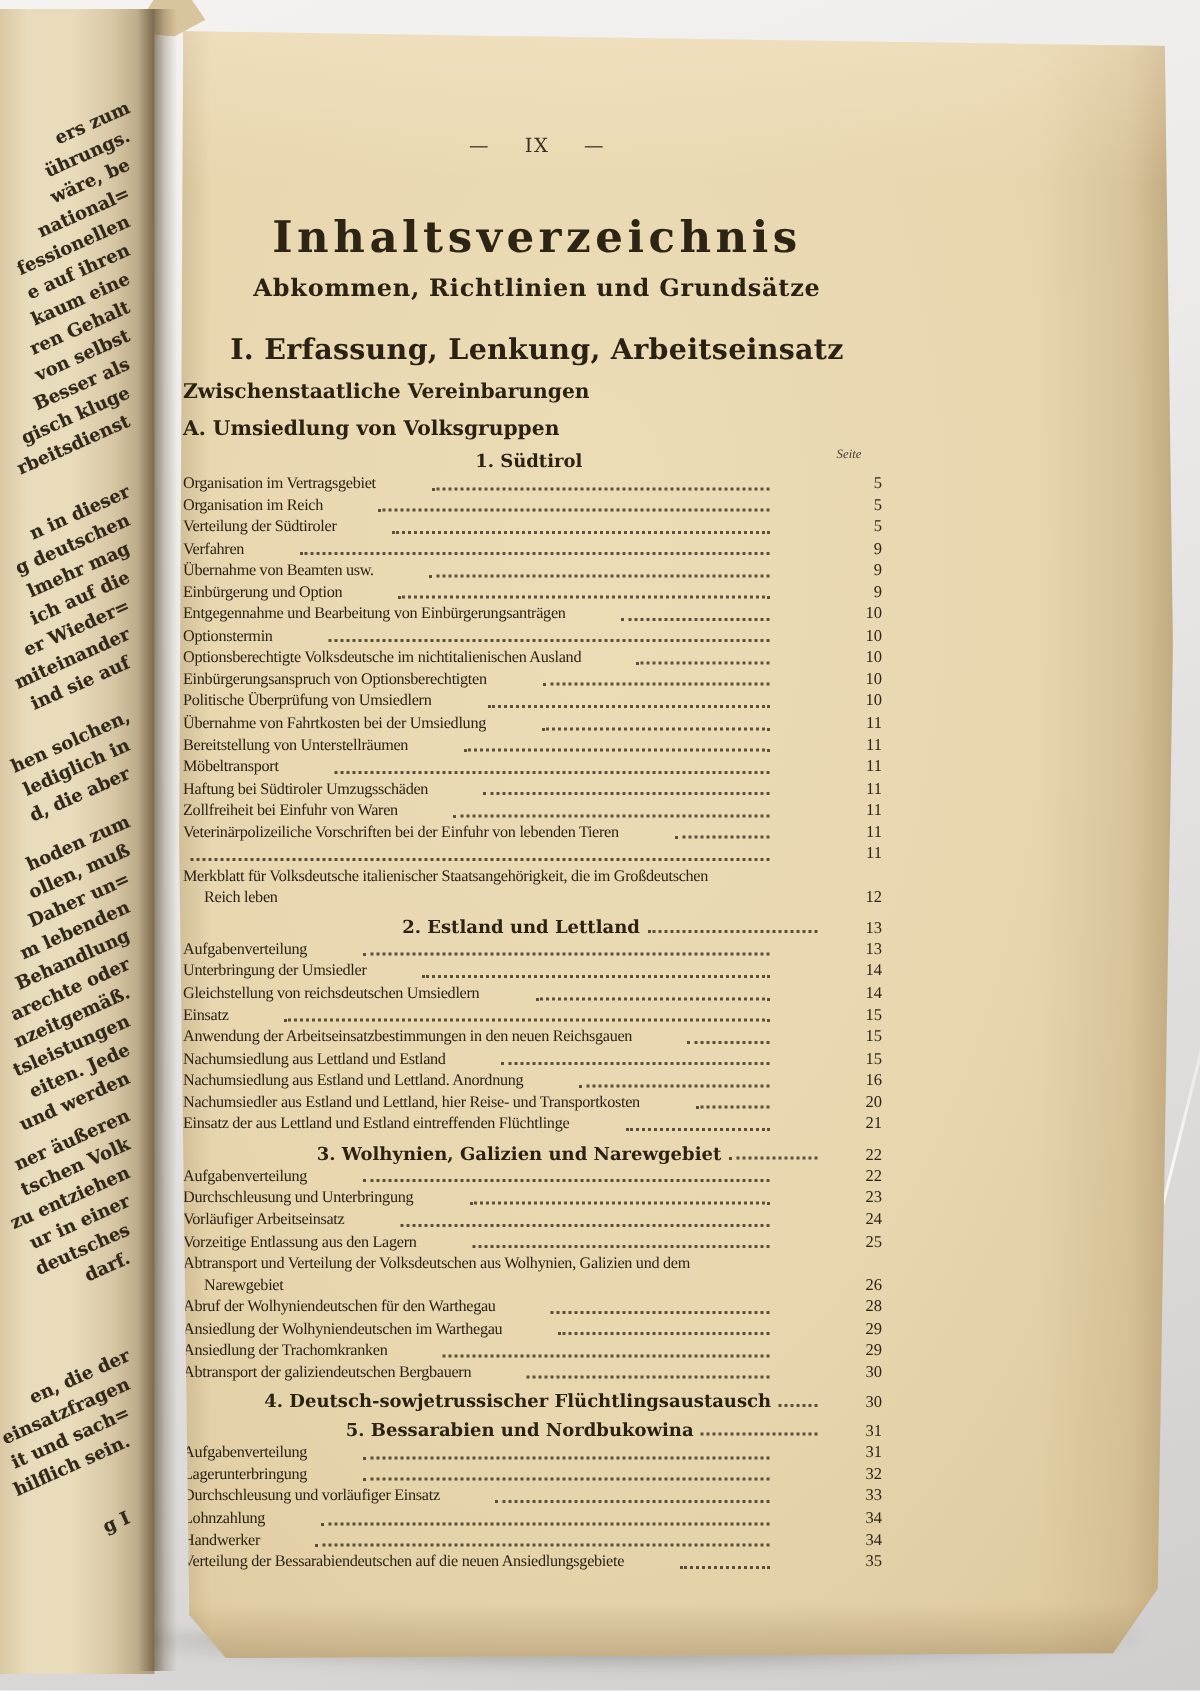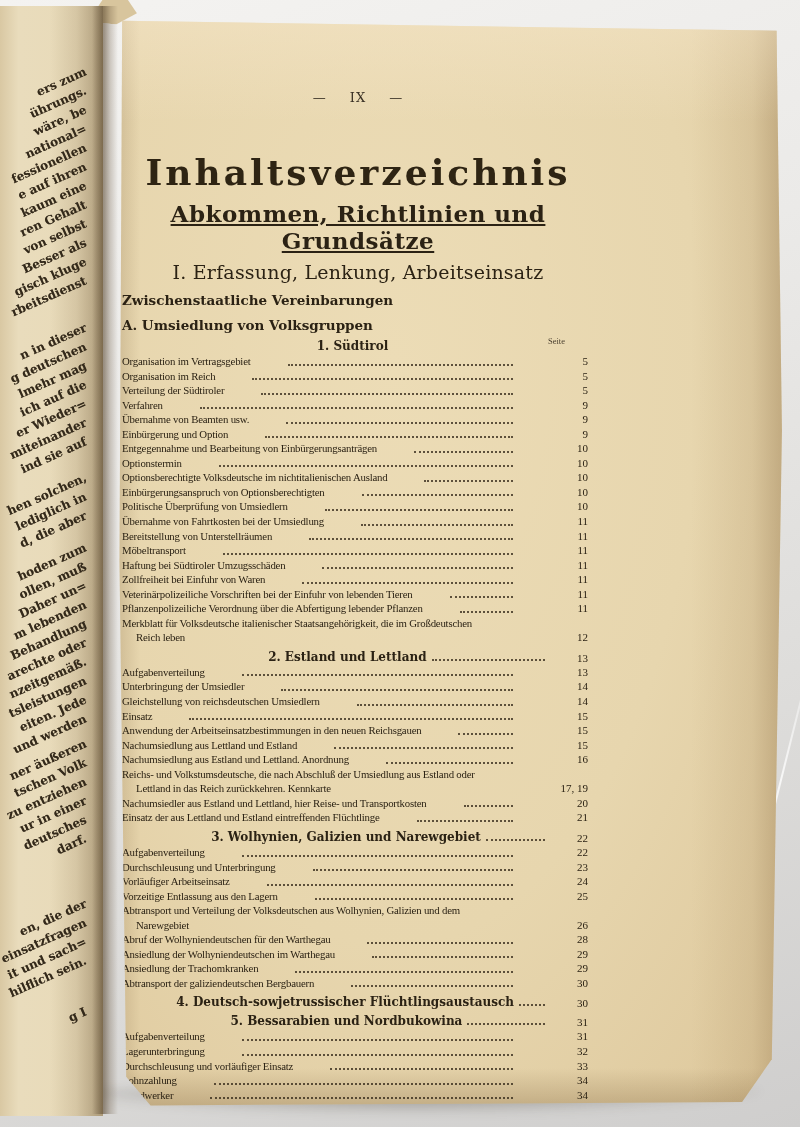--- a/index.html
+++ b/index.html
@@ -41,35 +41,35 @@
     clip-path:polygon(1.8% 0.8%, 98.6% 1.7%, 99.4% 38%, 97.9% 95.2%, 93.5% 99.1%, 6% 99.4%, 2.4% 96.8%, 1.4% 50%);
     background:
       linear-gradient(180deg,rgba(248,233,206,.45) 0%,rgba(248,233,206,0) 10%),
       linear-gradient(90deg,rgba(125,98,62,.30) 0%,rgba(125,98,62,0) 4.5%),
       linear-gradient(270deg,rgba(140,110,68,.42) 0%,rgba(155,125,80,.16) 5%,rgba(0,0,0,0) 14%),
       linear-gradient(0deg,rgba(120,92,55,.35) 0%,rgba(120,92,55,0) 4%),
       radial-gradient(ellipse at 42% 32%,#ecdcb6 0%,#e7d6ae 55%,#ddc79b 100%);
   }
   .content{position:absolute;left:12px;top:0;width:472px;color:#2b2214;}
   .ix{margin-top:78px;text-align:center;font-size:13px;letter-spacing:1px;word-spacing:18px;color:#3a3125;}
-  .title{margin-top:46px;text-align:center;font-size:36px;font-weight:bold;letter-spacing:3px;color:#2e2413;}
-  .subtitle{margin-top:7px;text-align:center;font-size:23px;font-weight:bold;letter-spacing:.5px;text-decoration:underline;}
-  .part{margin-top:7px;text-align:center;font-size:19px;font-weight:normal;letter-spacing:.2px;}
+  .title{margin-top:36px;text-align:center;font-size:29px;font-weight:bold;letter-spacing:3px;color:#2e2413;}
+  .subtitle{margin-top:7px;text-align:center;font-size:16px;font-weight:bold;letter-spacing:.5px;}
+  .part{margin-top:21px;text-align:center;font-size:19px;font-weight:bold;letter-spacing:.2px;}
   .sub1,.sub2{margin-top:9px;text-align:left;font-size:13.5px;font-weight:bold;}
   .toc{margin-top:6px;}
   .sec-row{display:flex;align-items:flex-end;margin:5px 0 1px;padding-left:27px;}
   .sec-title{font-size:12px;font-weight:bold;white-space:nowrap;}
   .sp{flex:1.05;} .sp2{flex:1;}
   .row{display:flex;align-items:flex-end;min-height:14.55px;line-height:14.55px;gap:32px;}
   .etext{font-family:"Liberation Serif",serif;font-size:10.8px;letter-spacing:-0.2px;
     display:inline-block;padding-left:14px;text-indent:-14px;}
   .dots{flex:1;border-bottom:2px dotted rgba(52,41,26,.78);margin:0 3px 3px 5px;min-width:0;}
   .num{width:46px;flex:0 0 46px;text-align:right;padding-right:6px;box-sizing:border-box;
     font-family:"Liberation Serif",serif;font-size:11px;white-space:nowrap;}
-  .seite{font-size:8.5px;color:#4c4131;text-align:left;padding-right:10px;align-self:flex-start;margin-top:-3px;font-family:"Liberation Serif",serif;}
+  .seite{font-size:8.5px;color:#4c4131;text-align:center;padding-right:10px;align-self:flex-start;margin-top:-3px;font-family:"Liberation Serif",serif;font-style:italic;}
 </style>
 </head>
 <body>
 
 <div class="scratch"></div>
 <div class="floor-shadow"></div>
 <div class="scrap"></div>
 
 <div class="left-strip">
 
@@ -227,21 +227,20 @@
           <span class="etext">Zollfreiheit bei Einfuhr von Waren</span>
           <span class="dots"></span>
           <span class="num">11</span>
         </div>
         <div class="row">
           <span class="etext">Veterinärpolizeiliche Vorschriften bei der Einfuhr von lebenden Tieren</span>
           <span class="dots"></span>
           <span class="num">11</span>
         </div>
         <div class="row">
-          <span class="etext">Pflanzenpolizeiliche Verordnung über die Abfertigung lebender Pflanzen</span>
           <span class="dots"></span>
           <span class="num">11</span>
         </div>
         <div class="row">
           <span class="etext">Merkblatt für Volksdeutsche italienischer Staatsangehörigkeit, die im Großdeutschen Reich leben</span>
           <span class="dots"></span>
           <span class="num">12</span>
         </div>
         <div class="sec-row">
           <span class="sp"></span>
@@ -276,25 +275,20 @@
         </div>
         <div class="row">
           <span class="etext">Nachumsiedlung aus Lettland und Estland</span>
           <span class="dots"></span>
           <span class="num">15</span>
         </div>
         <div class="row">
           <span class="etext">Nachumsiedlung aus Estland und Lettland.  Anordnung</span>
           <span class="dots"></span>
           <span class="num">16</span>
-        </div>
-        <div class="row">
-          <span class="etext">Reichs- und Volkstumsdeutsche, die nach Abschluß der Umsiedlung aus Estland oder Lettland in das Reich zurückkehren.  Kennkarte</span>
-          <span class="dots"></span>
-          <span class="num">17, 19</span>
         </div>
         <div class="row">
           <span class="etext">Nachumsiedler aus Estland und Lettland, hier Reise- und Transportkosten</span>
           <span class="dots"></span>
           <span class="num">20</span>
         </div>
         <div class="row">
           <span class="etext">Einsatz der aus Lettland und Estland eintreffenden Flüchtlinge</span>
           <span class="dots"></span>
           <span class="num">21</span>

